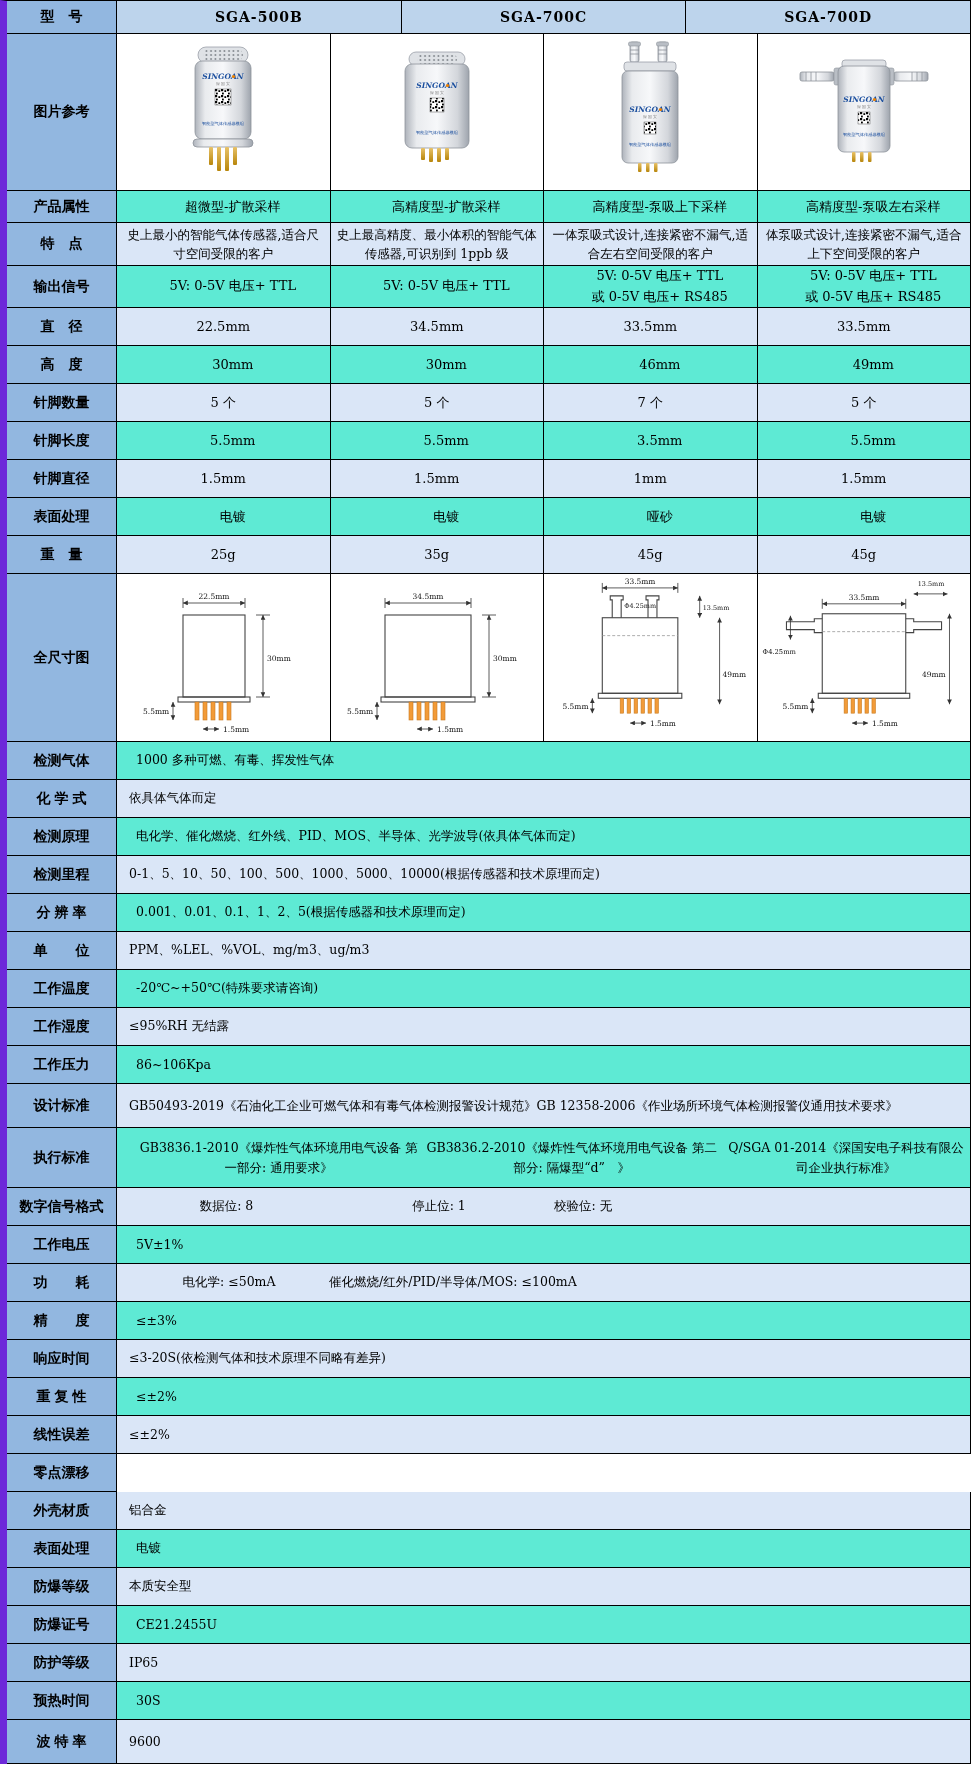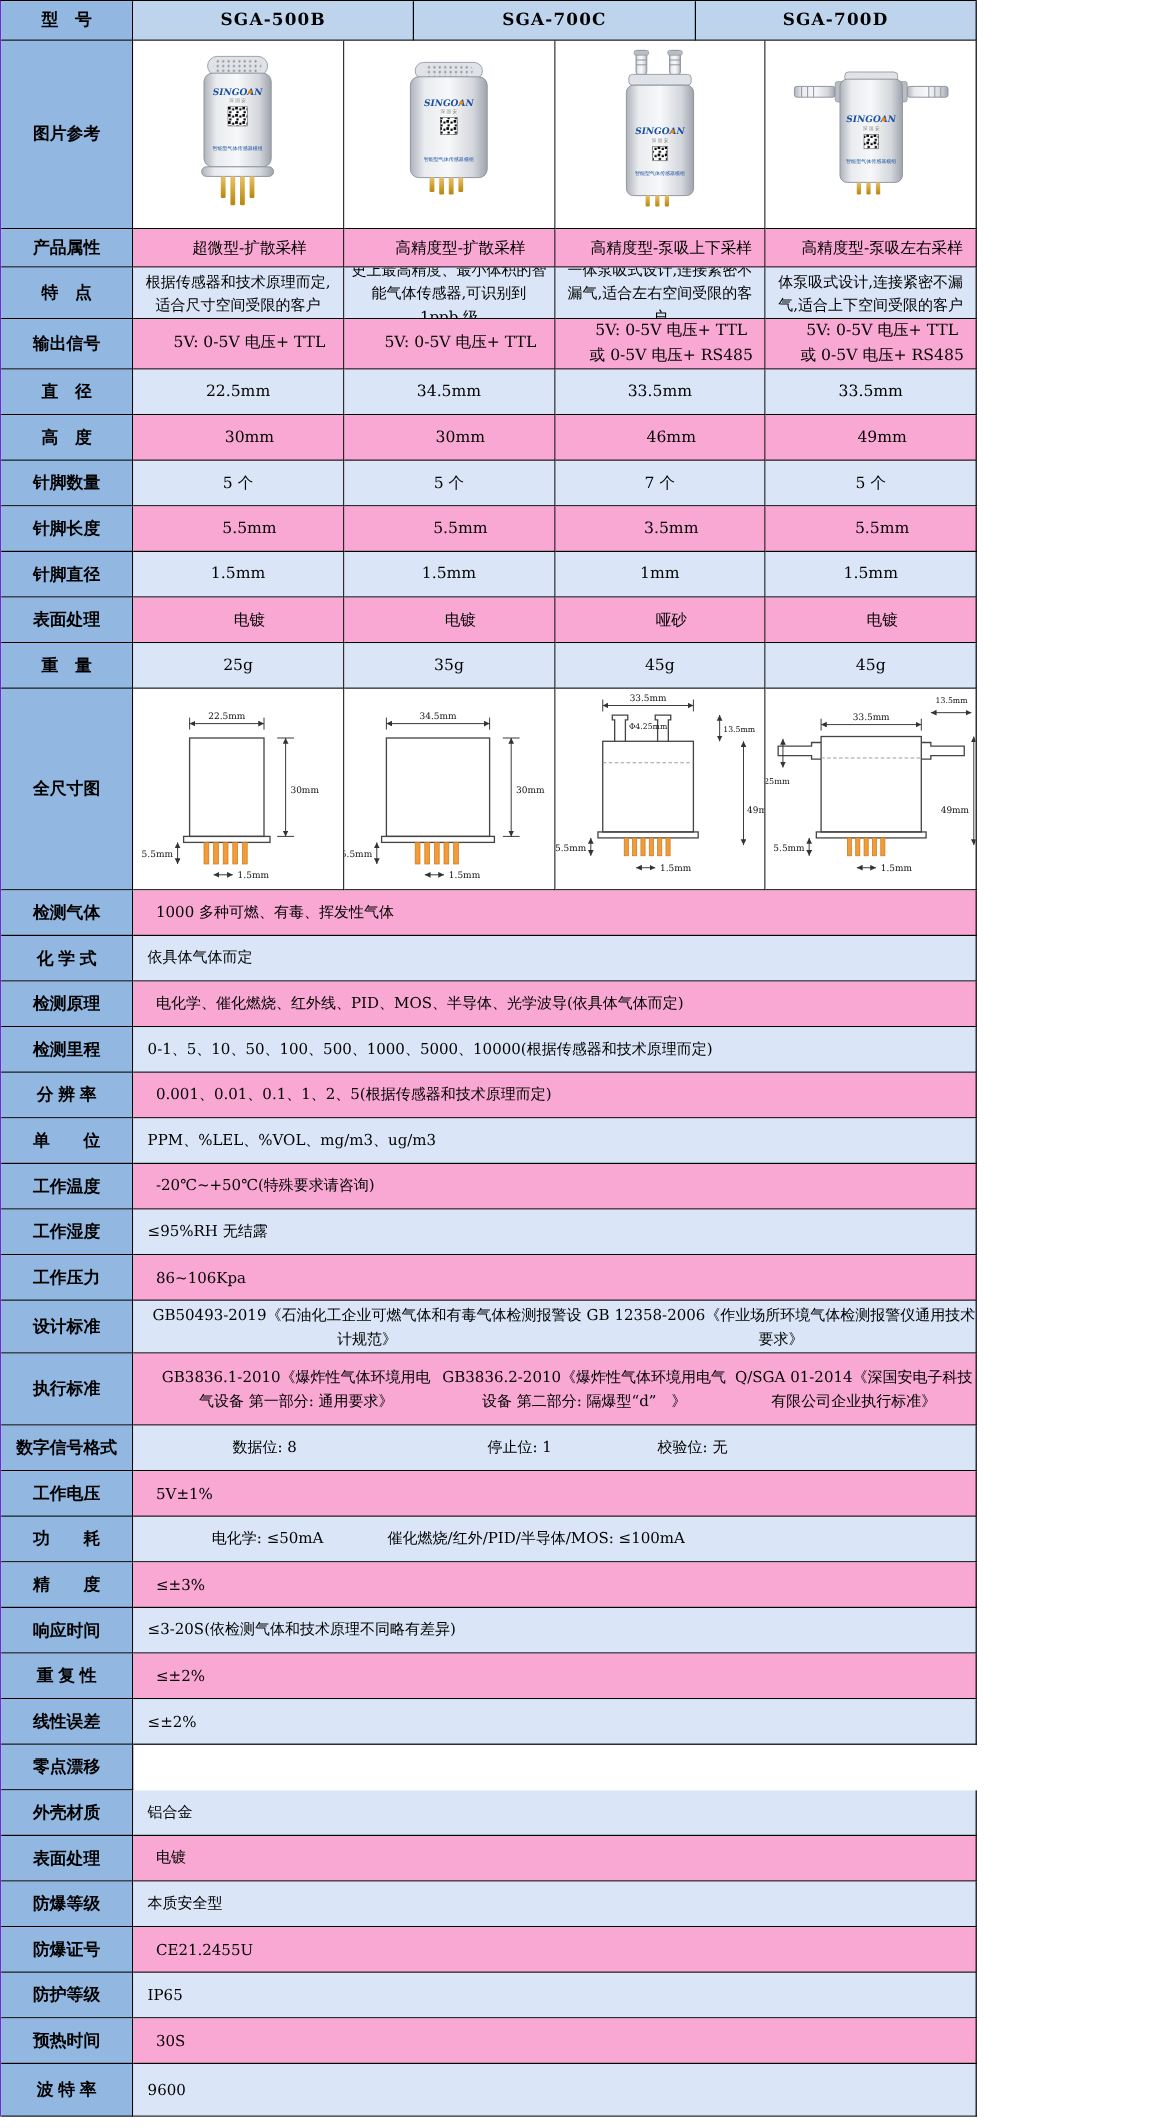--- a/index.html
+++ b/index.html
@@ -1,26 +1,26 @@
 <!DOCTYPE html>
 <html><head>
 <meta charset="utf-8">
 <style>
   html,body{margin:0;padding:0;background:#fff;}
   body{width:971px;font-family:"Liberation Sans","DejaVu Sans",sans-serif;color:#000;}
-  .t{width:814px;border-left:1px solid #6d28d9;border-top:1px solid #000;box-sizing:border-box;}
+  .t{width:971px;border-left:7px solid #6d28d9;border-top:1px solid #000;box-sizing:border-box;}
   .row{display:flex;width:100%;}
   .c{border-right:1px solid #000;border-bottom:1px solid #000;box-sizing:border-box;
      display:flex;align-items:center;justify-content:center;overflow:hidden;}
   .lab{flex:0 0 110px;width:110px;background:#92b7e0;font-weight:bold;font-size:14px;text-align:center;}
   .v{flex:1 1 0;font-size:13px;text-align:center;flex-direction:column;
      font-family:"DejaVu Serif","Liberation Serif",serif;}
   .hdr{background:#bdd4ec;font-family:"DejaVu Serif","Liberation Serif",serif;
        font-weight:bold;font-size:14px;letter-spacing:1px;}
-  .ra .v{background:#f9a8d4;padding-left:19px;}
+  .ra .v{background:#5eead4;padding-left:19px;}
   .rb .v{background:#dae6f7;}
   .white .v{background:#ffffff;}
   .feat{padding:2px 6px;line-height:1.55;font-size:12.5px;}
   .sig div{line-height:1.6;}
   .left{justify-content:flex-start;text-align:center;padding-left:12px;flex-direction:row;font-size:12.5px;}
   .lines{display:flex;flex-direction:row;align-items:flex-start;line-height:1.55;}
   .seg1{width:195px;display:inline-block;}
   .seg2{width:230px;display:inline-block;}
   .segp{width:200px;display:inline-block;}
   .h33{height:33px}.h157{height:157px}.h32{height:32px}.h43{height:43px}.h42{height:42px}
@@ -191,21 +191,21 @@
         <div>高精度型-泵吸上下采样</div>
       </div>
     <div class="c v">
         <div>高精度型-泵吸左右采样</div>
       </div>
   </div>
 
   <div class="row h43 rb">
     <div class="c lab">特　点</div>
     <div class="c v feat">
-        <div>根据传感器和技术原理而定,适合尺寸空间受限的客户</div>
+        <div>史上最小的智能气体传感器,适合尺寸空间受限的客户</div>
       </div>
     <div class="c v feat">
         <div>史上最高精度、最小体积的智能气体传感器,可识别到 1ppb 级</div>
       </div>
     <div class="c v feat">
         <div>一体泵吸式设计,连接紧密不漏气,适合左右空间受限的客户</div>
       </div>
     <div class="c v feat">
         <div>体泵吸式设计,连接紧密不漏气,适合上下空间受限的客户</div>
       </div>

